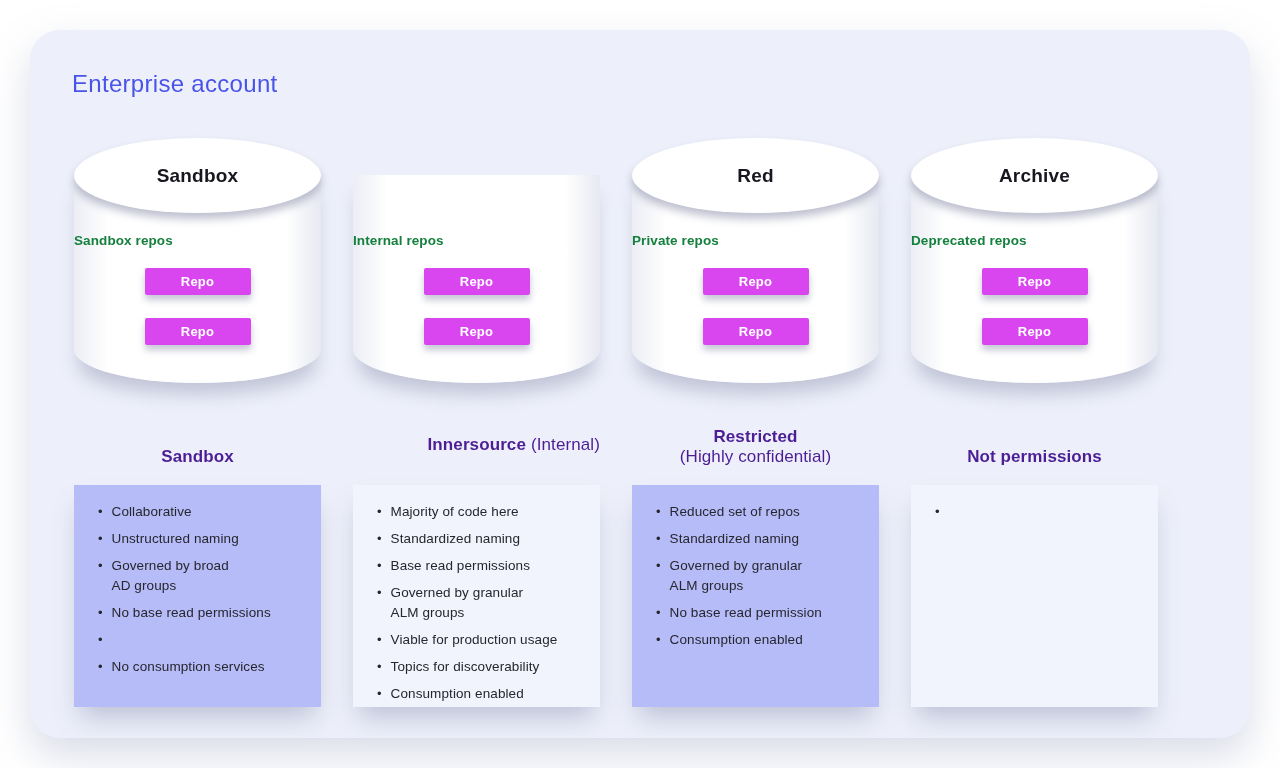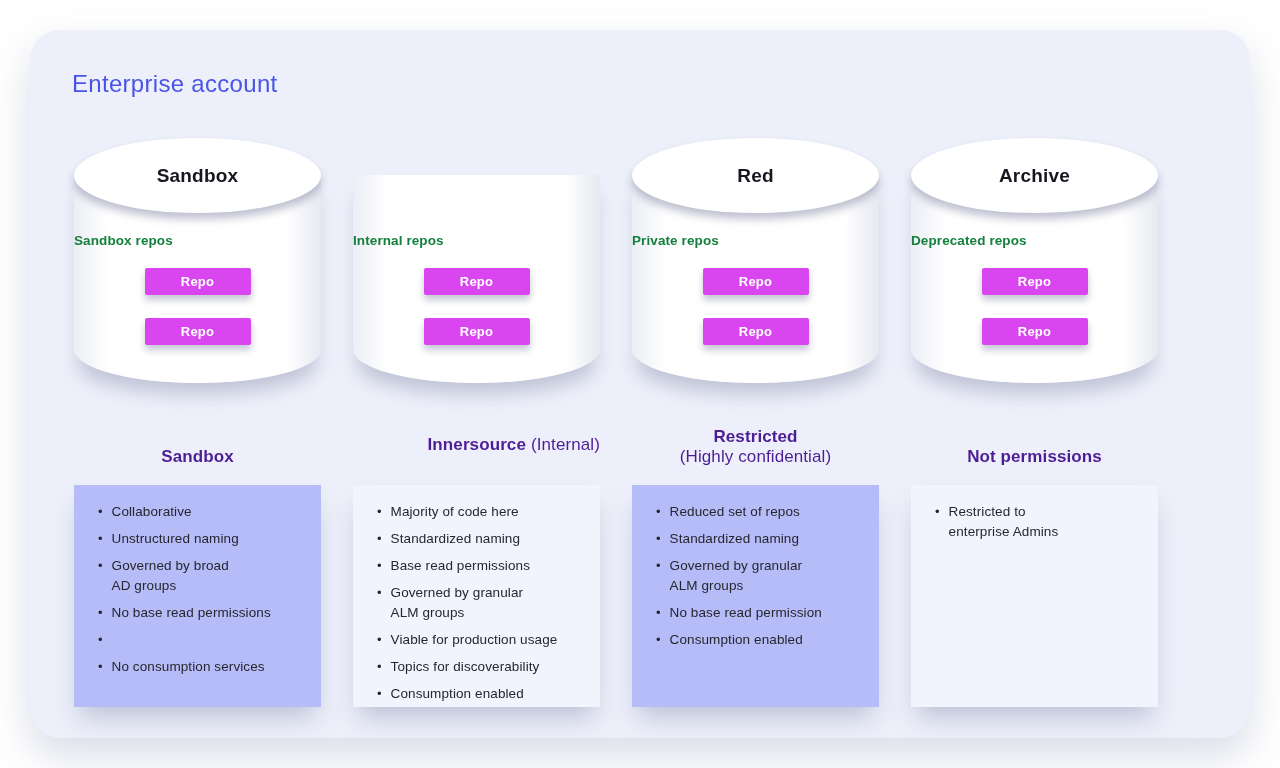--- a/index.html
+++ b/index.html
@@ -225,21 +225,19 @@
         <div class="repo-btn repo-2">Repo</div>
       </div>
       <div class="category-label">
         <span class="b">Not permissions</span>
         <span class="n"></span>
       </div>
       <div class="card light">
         <ul>
             <li>
               <span class="dot">•</span>
-              <span class="txt">Restricted to
-enterprise Admins</span>
             </li>
           </ul>
       </div>
     </div>
 
   </div>
 </div>
 
 </body></html>

